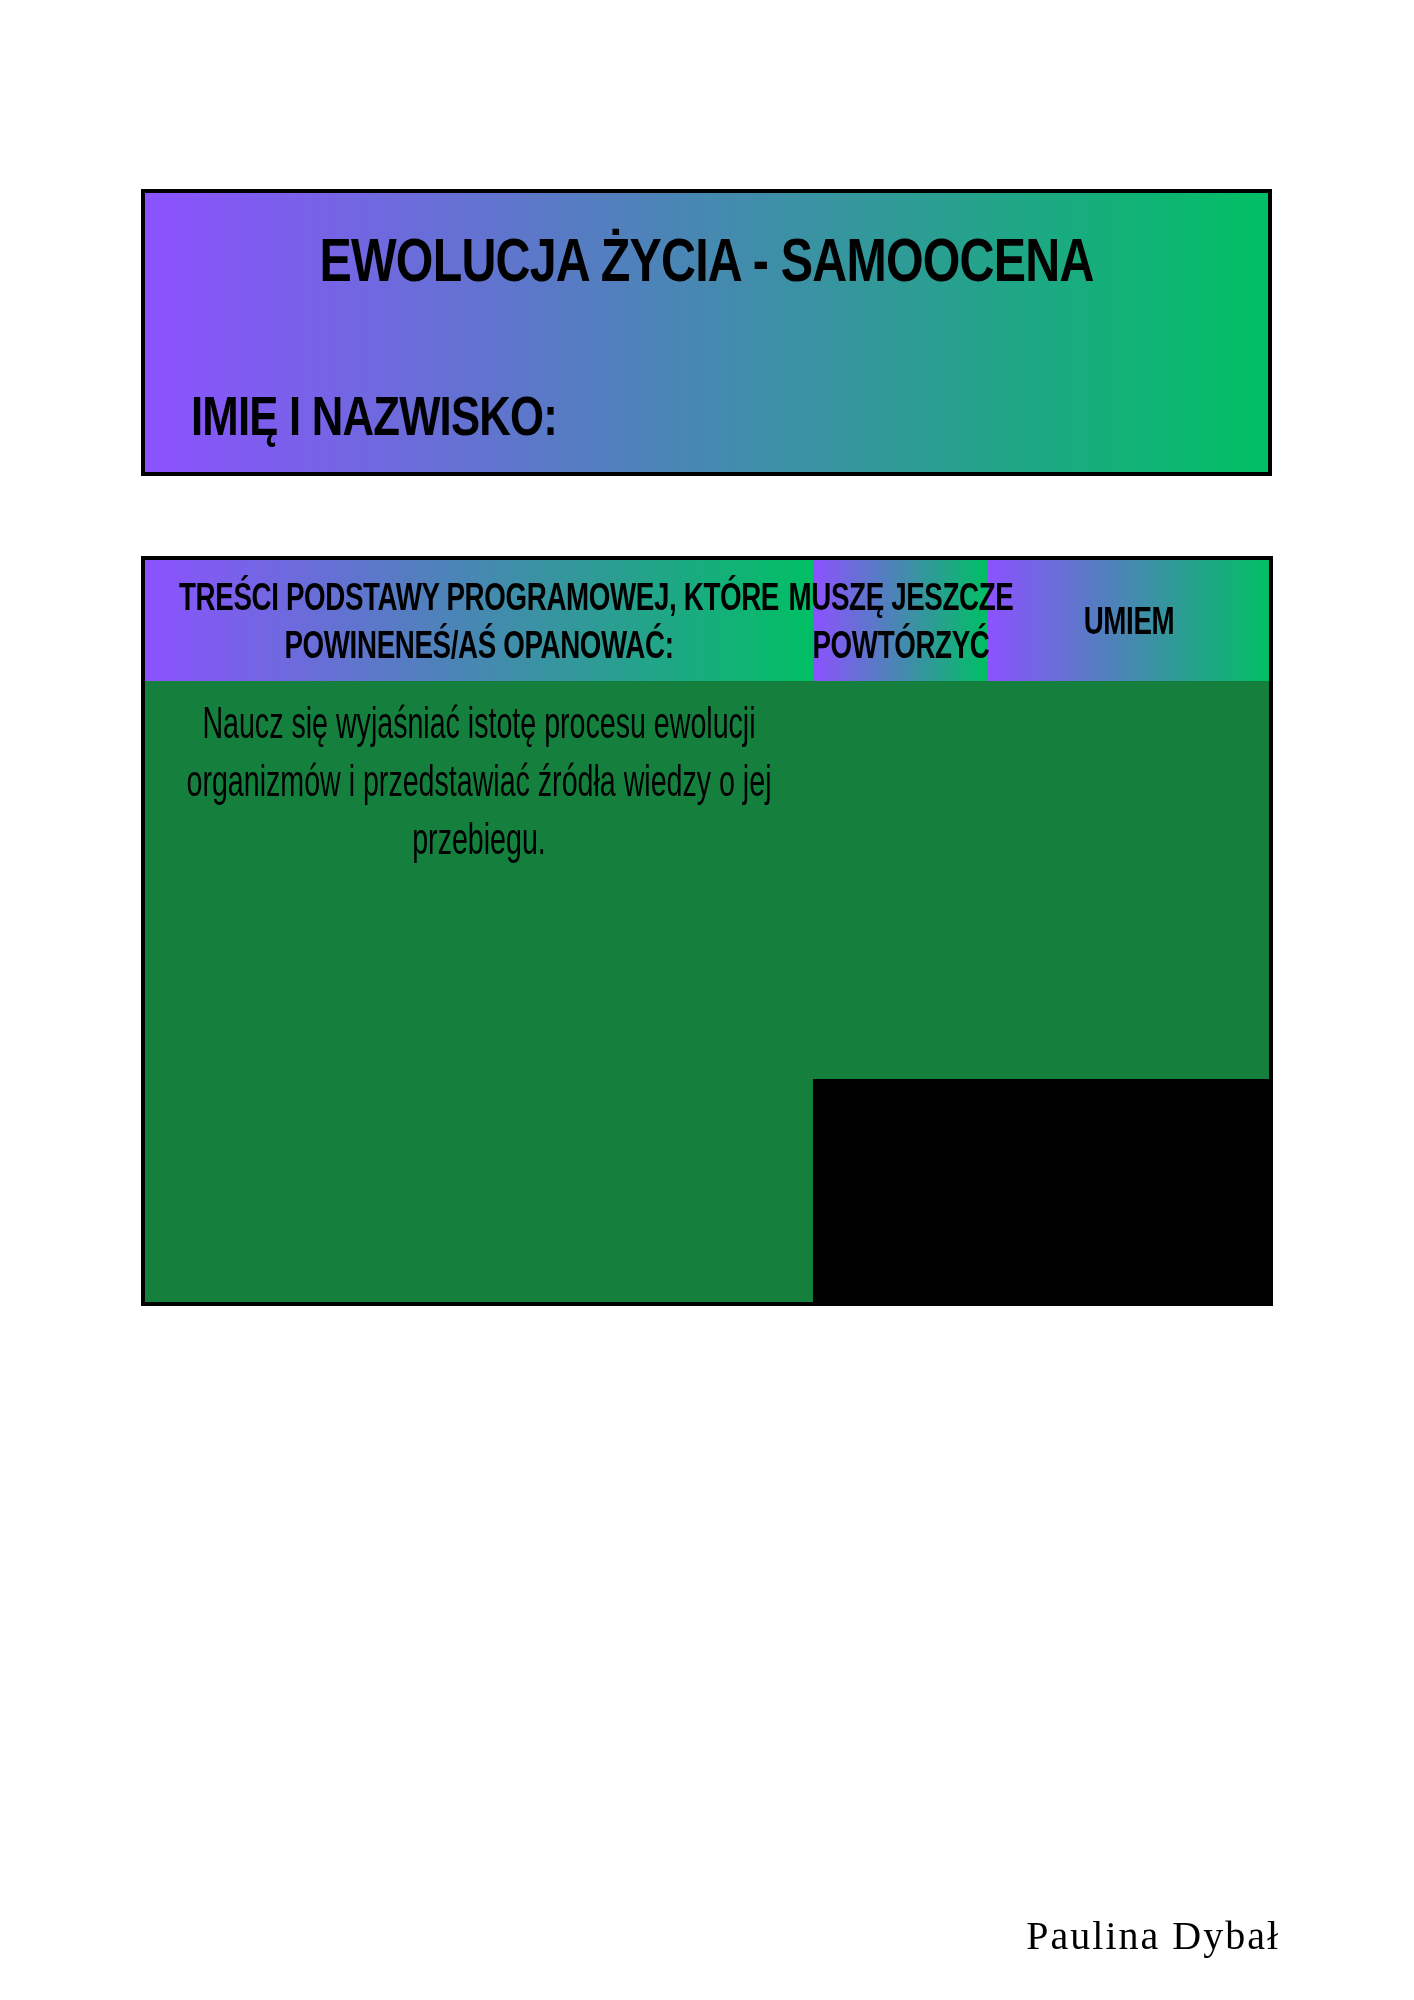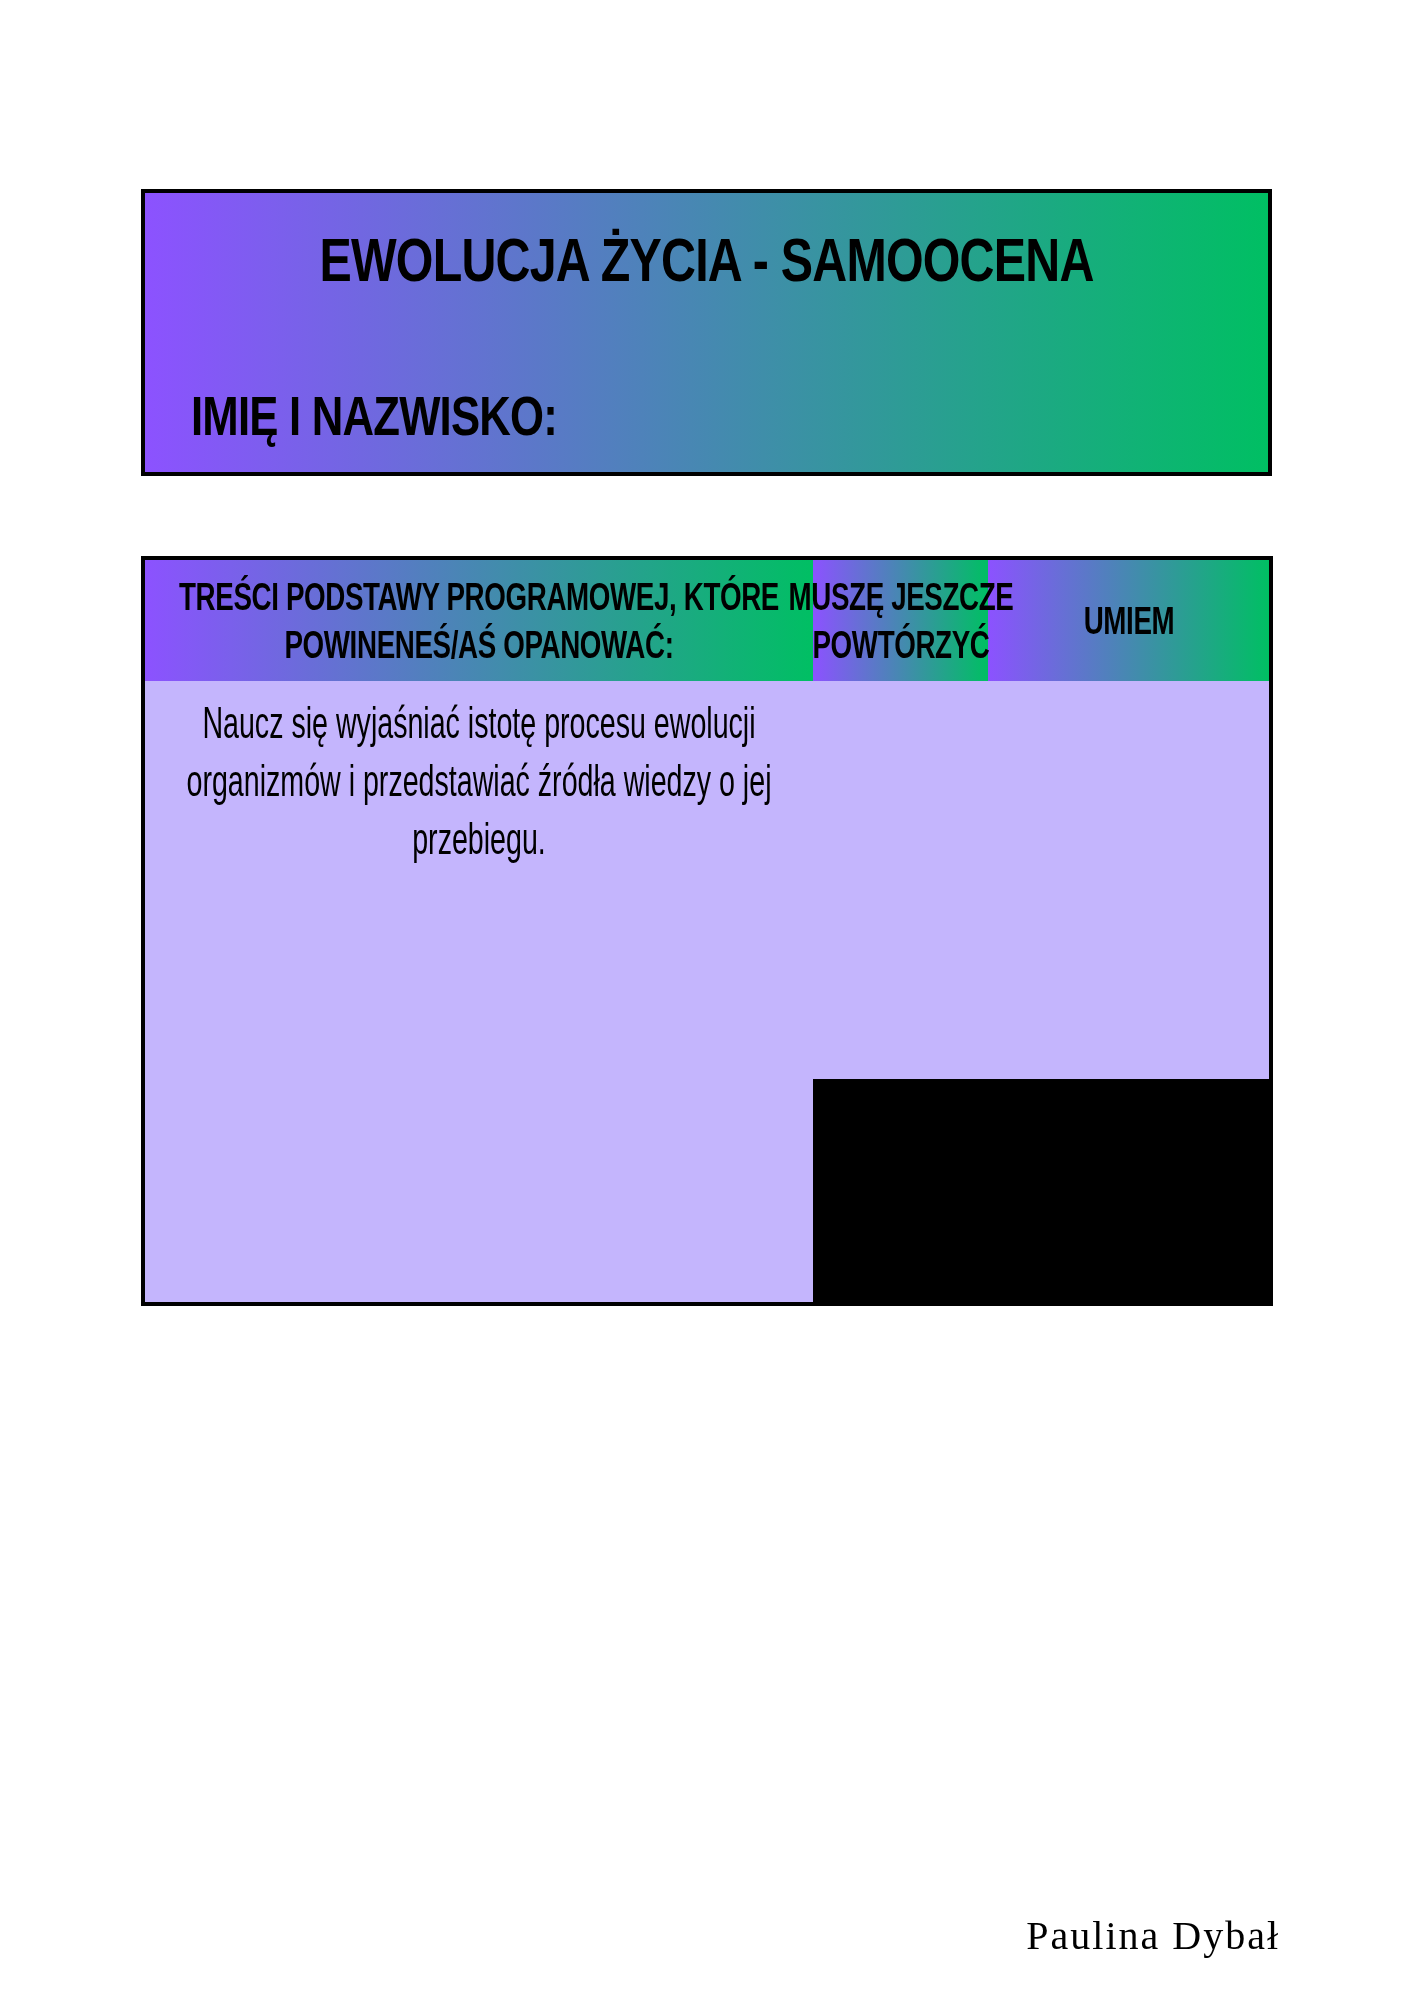--- a/index.html
+++ b/index.html
@@ -54,21 +54,21 @@
   .worksheet-table{
     position:absolute;left:141px;top:556px;
     width:1132px;
     display:grid;
     grid-template-columns:668px 175px 1fr;
     grid-template-rows:121px 199px 199px 223px;
     background:var(--border-c);
     border:4px solid var(--border-c);
   }
   .cell{
-    background:#c4b5fd;
+    background:#15803d;
     display:flex;
     align-items:center;
     justify-content:center;
     overflow:visible;
   }
   .cell.header{
     background:linear-gradient(90deg,var(--grad-start),var(--grad-end));
   }
   .hdr-text{
     font-weight:700;

